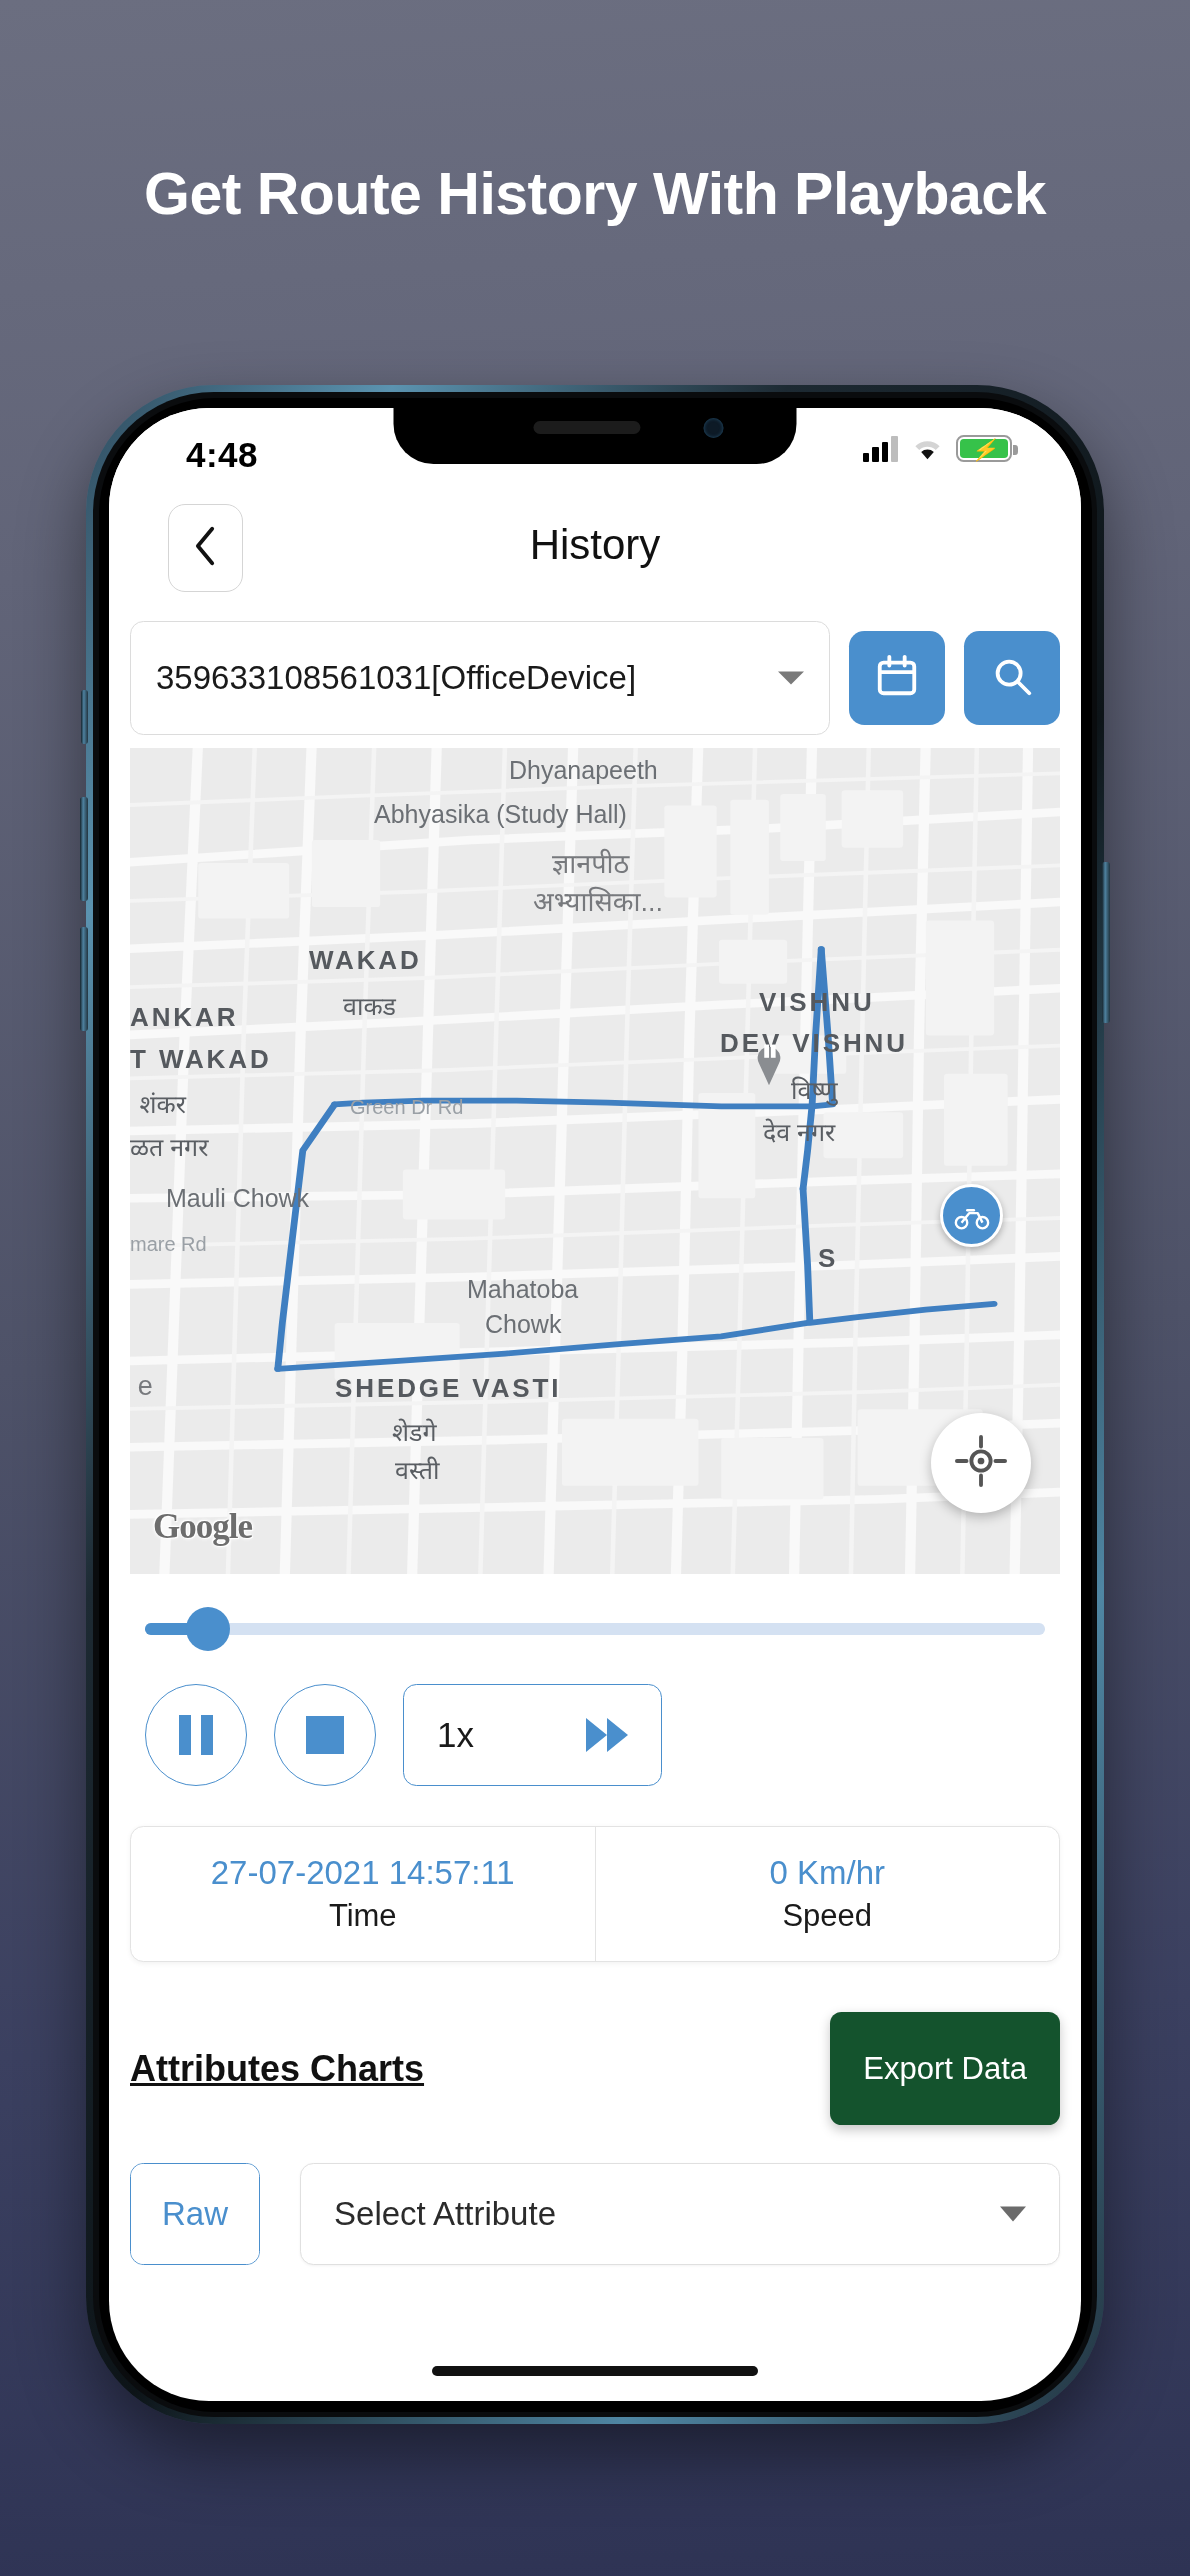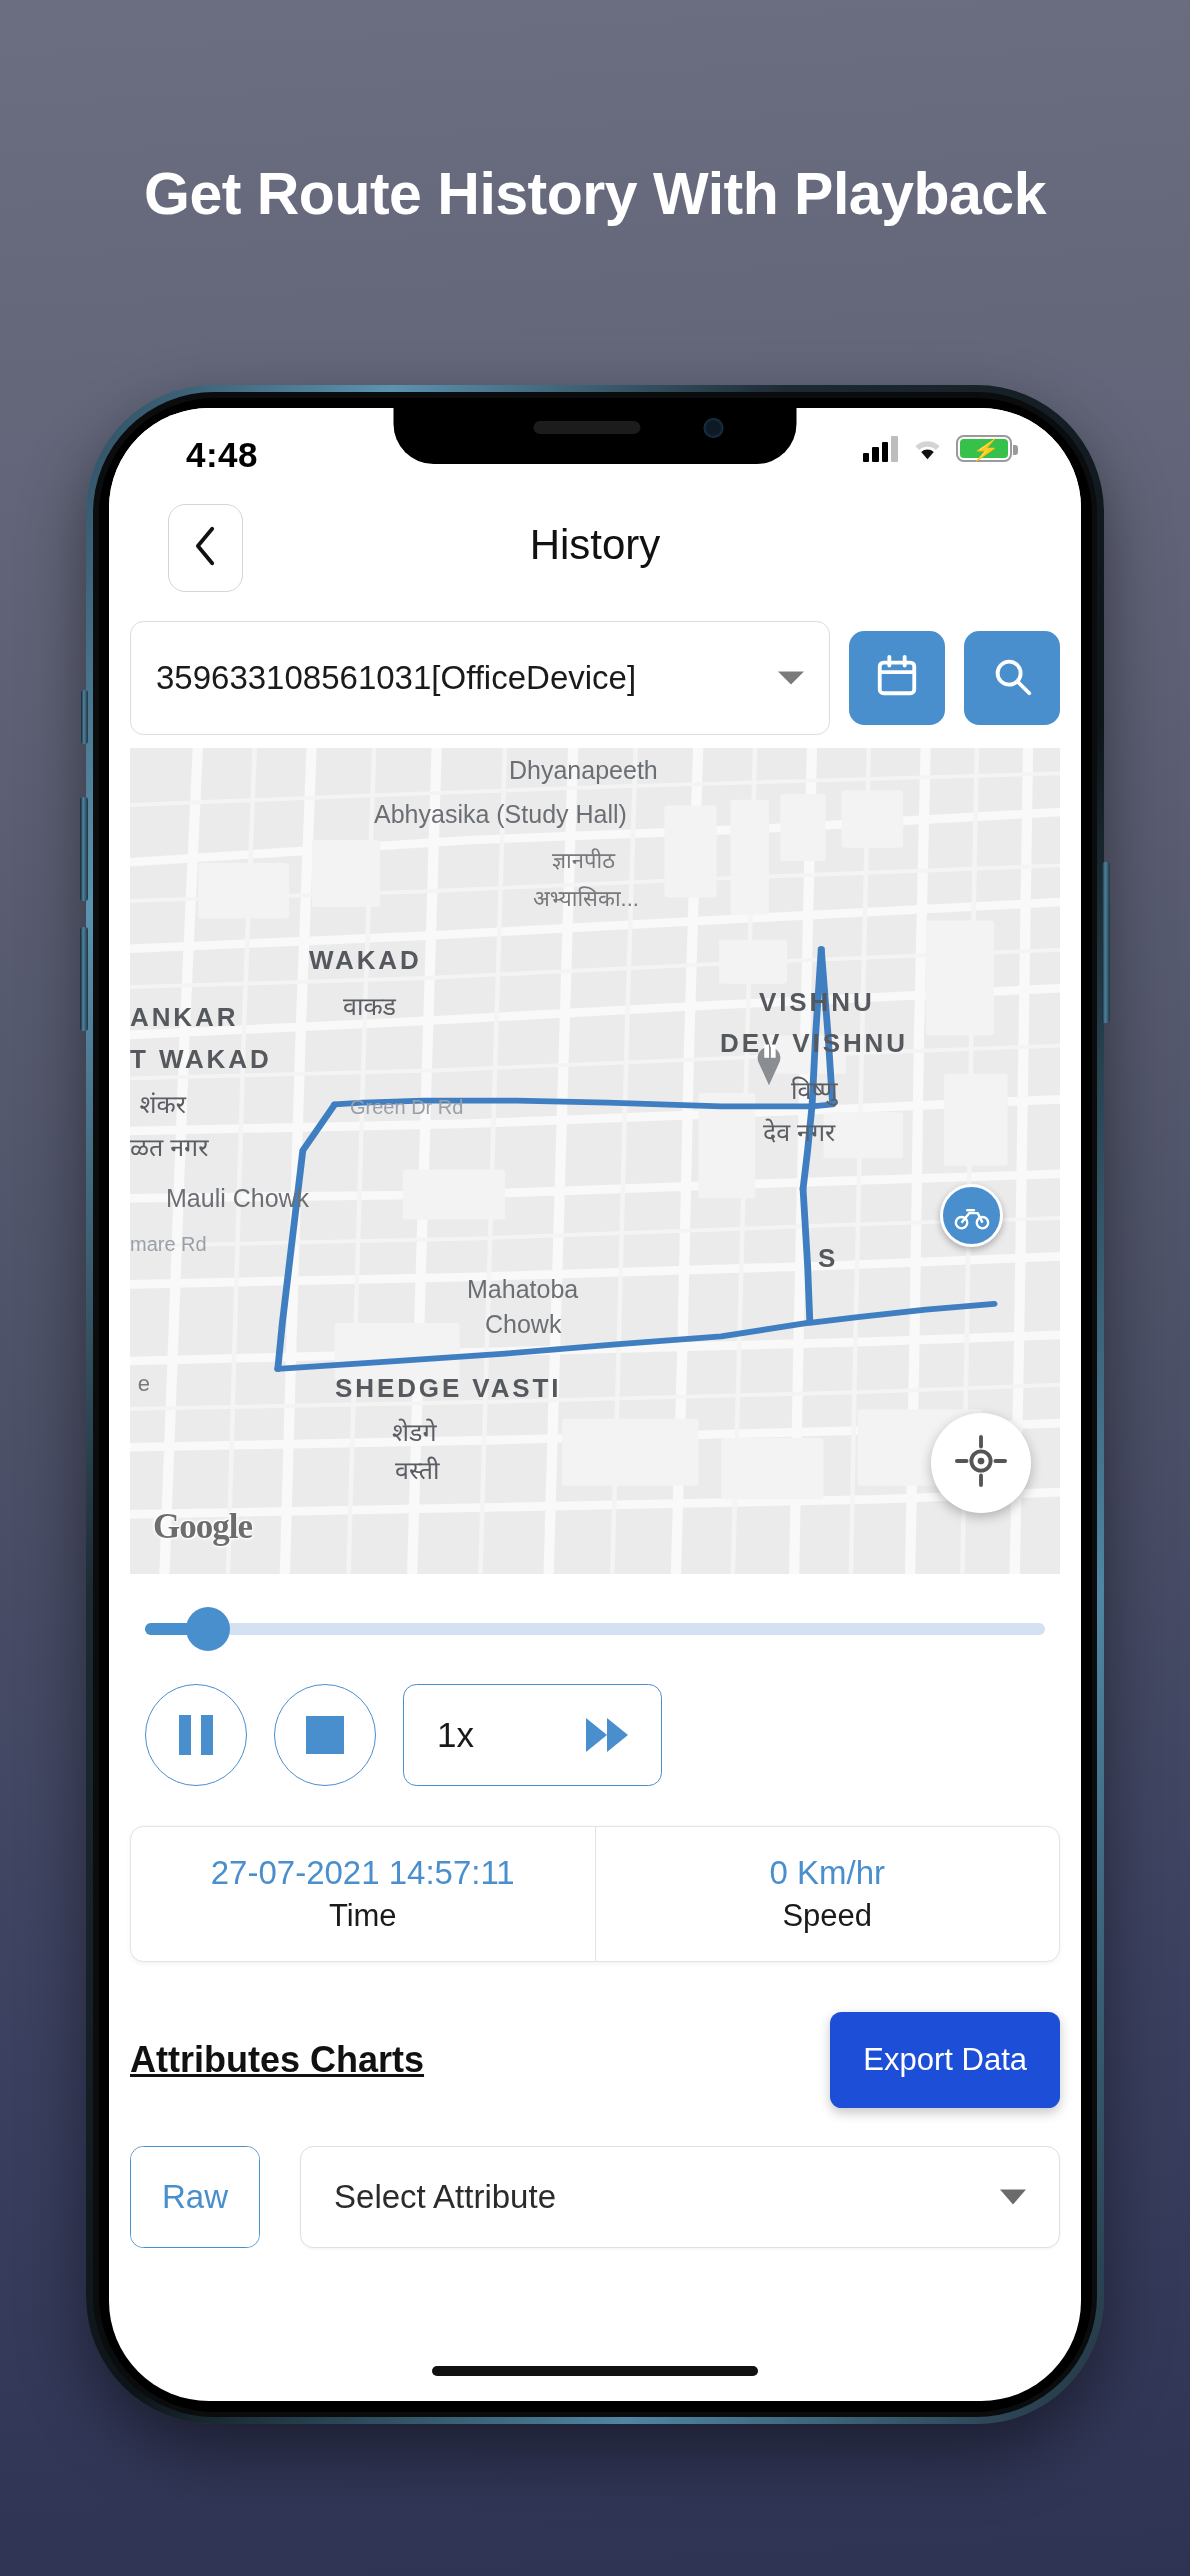--- a/index.html
+++ b/index.html
@@ -193,21 +193,21 @@
     position: absolute;
     color: #5f6368;
     font-family: "Liberation Sans", sans-serif;
     white-space: nowrap;
     pointer-events: none;
   }
   .lbl-area { font-size: 26px; font-weight: 700; letter-spacing: 2.9px; color: #55595e; }
   .lbl-dev  { font-size: 25px; font-weight: 400; color: #5a5e63; }
   .lbl-poi  { font-size: 25px; color: #6b6f74; }
   .lbl-road { font-size: 20px; color: #9aa0a6; }
-  .lbl-small{ font-size: 22px; color: #77797d; }
+  .lbl-small{ font-size: 27px; color: #77797d; }
 
   .poi-pin {
     position: absolute;
     left: 621px; top: 288px;
     width: 36px; height: 50px;
   }
   .moto-marker {
     position: absolute; left: 810px; top: 436px;
     width: 63px; height: 63px; border-radius: 50%;
     background: #4a8fcd;
@@ -308,25 +308,25 @@
   .info-value { font-size: 33px; color: #4a8fcd; }
   .info-label { font-size: 31px; color: #1a1a1a; }
 
   
   .attr-head {
     display: flex; align-items: center; justify-content: space-between;
     padding: 50px 21px 0 21px;
   }
   .attr-title { font-size: 36px; font-weight: 700; color: #111; text-decoration: underline; }
   .export-btn {
-    background: #1d4ed8;
+    background: #14532d;
     color: #fff;
     font-size: 31px;
     padding: 0 33px;
-    height: 96px;
+    height: 113px;
     border-radius: 11.5px;
     display: flex; align-items: center; justify-content: center;
     box-shadow: 0 4.8px 11.5px rgba(0,0,0,.22);
   }
   .attr-row {
     display: flex; align-items: center; gap: 40px;
     padding: 38px 21px 0 21px;
   }
   .seg {
     display: flex;

